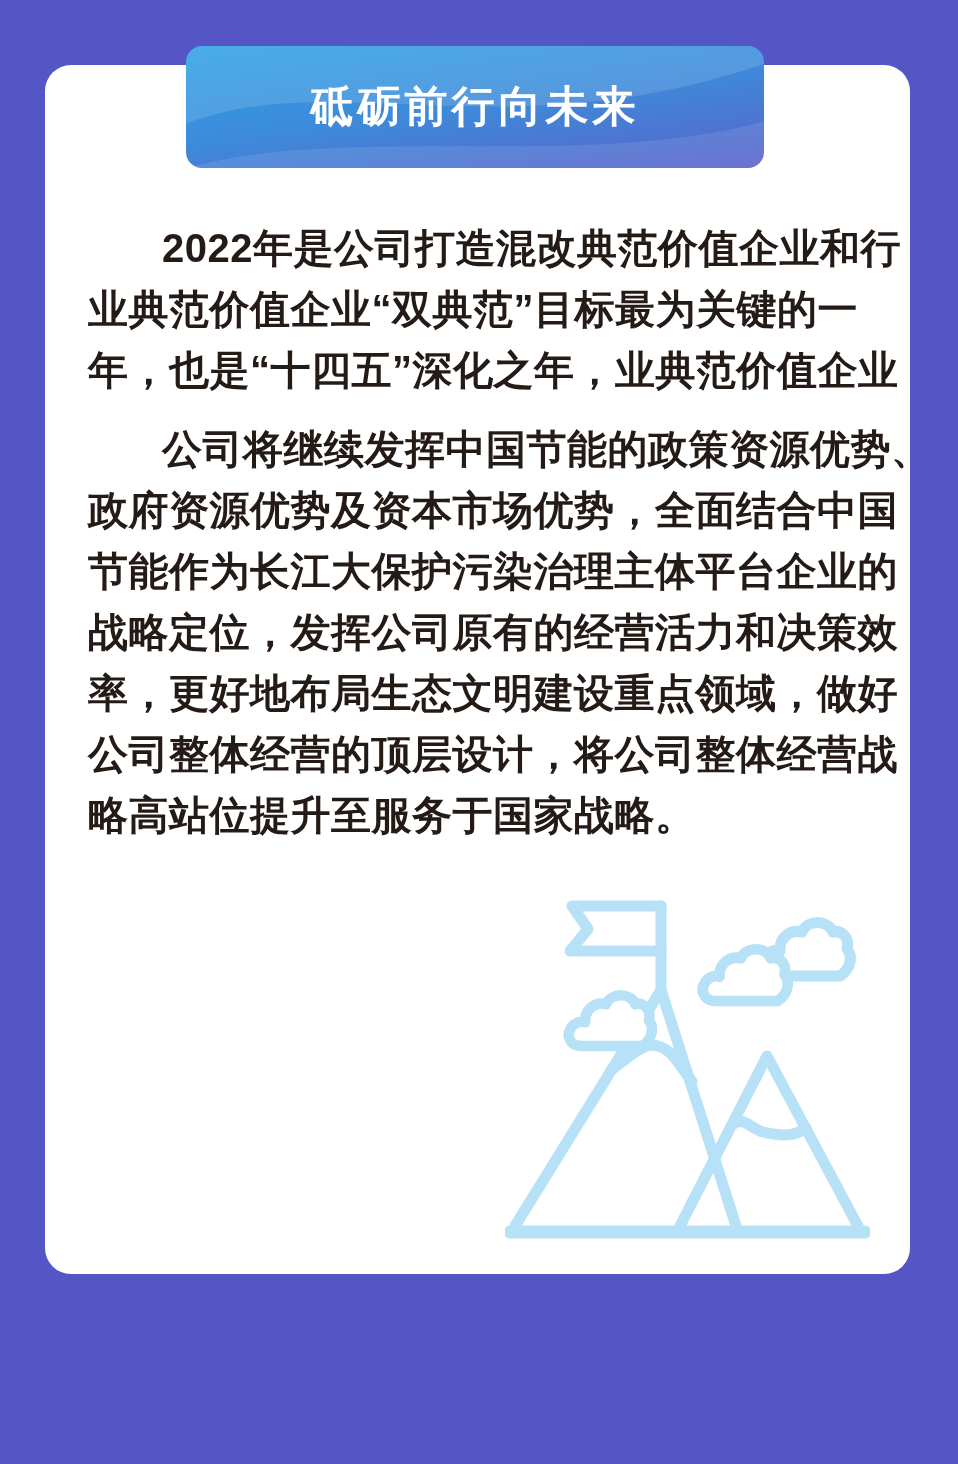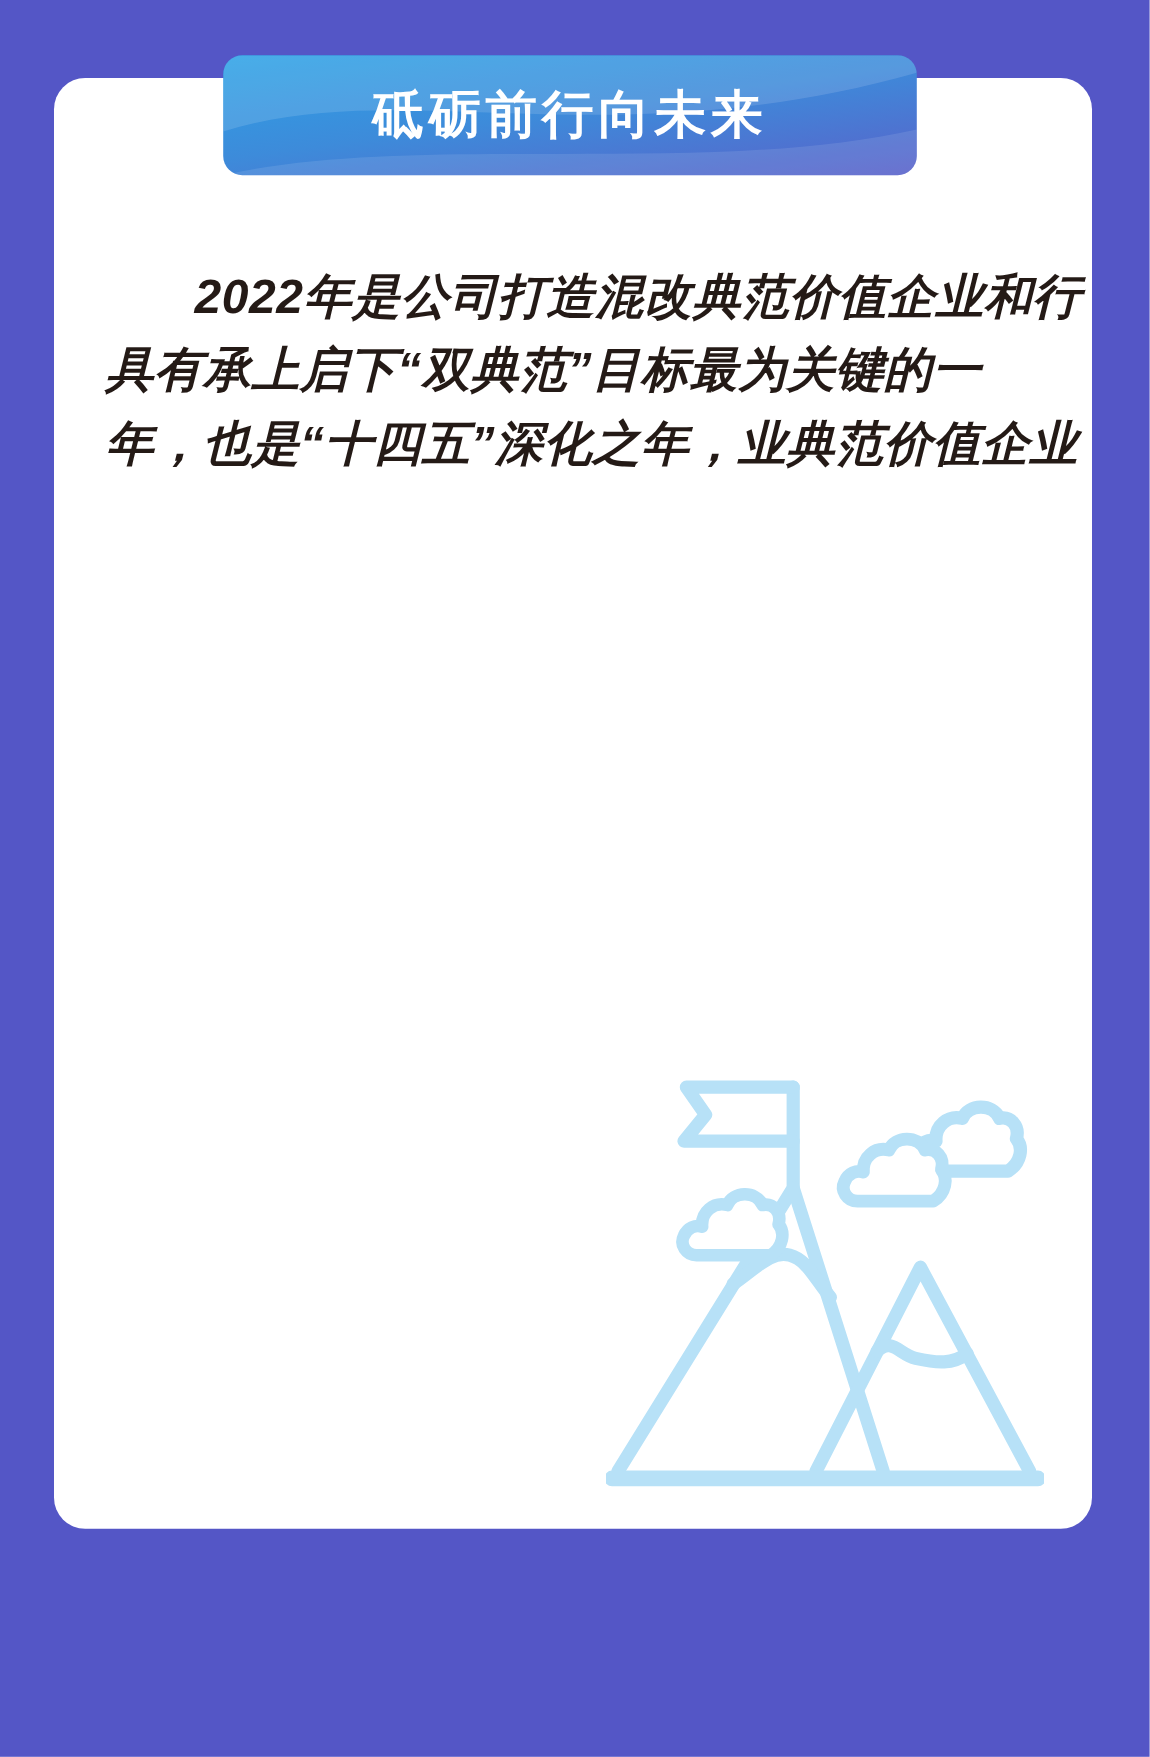--- a/index.html
+++ b/index.html
@@ -20,42 +20,41 @@
   .banner-shadow{
     position:absolute;
     left:199px;top:61px;
     width:570px;height:110px;
     background:#DCDEF4;
     border-radius:18px;
   }
   .banner{
     position:absolute;
     left:186px;top:46px;
-    width:578px;height:100px;
+    width:578px;height:122px;
     border-radius:16px;
     background:linear-gradient(172deg,#2CA2E6 0%,#3D8BDA 48%,#5A62CA 100%);
     overflow:hidden;
     display:flex;align-items:center;justify-content:center;
   }
   .banner-waves{
     position:absolute;left:0;top:0;width:100%;height:100%;
   }
   .banner-title{
     position:relative;
     color:#FFFFFF;
     font-size:43px;
     font-weight:bold;
     letter-spacing:4px;
     white-space:nowrap;
   }
   .text-block{
     position:absolute;
     left:88px;top:218px;
     width:800px;
-    font-style:italic;
   }
   .para{margin:0 0 18px 0;padding:0;}
   .line{
     display:block;
     font-size:40px;
     line-height:61px;
     font-weight:600;
     color:#241A16;
     letter-spacing:0.5px;
     white-space:nowrap;
@@ -77,22 +76,31 @@
   <svg class="banner-waves" viewBox="0 0 578 110" preserveAspectRatio="none">
     <path d="M0,70 C150,18 320,96 578,16 L578,0 L0,0 Z" fill="rgba(255,255,255,0.13)"></path>
     <path d="M0,110 C160,70 400,112 578,68 L578,110 Z" fill="rgba(255,255,255,0.10)"></path>
   </svg>
   <div class="banner-title">砥砺前行向未来</div>
 </div>
 
 <div class="text-block">
   <p class="para">
     <span class="line indent">2022年是公司打造混改典范价值企业和行</span>
-    <span class="line">具有承上启下“双典范”目标最为关键的一</span>
+    <span class="line">业典范价值企业“双典范”目标最为关键的一</span>
     <span class="line">年，也是“十四五”深化之年，业典范价值企业</span>
+  </p>
+  <p class="para">
+    <span class="line indent">公司将继续发挥中国节能的政策资源优势、</span>
+    <span class="line">政府资源优势及资本市场优势，全面结合中国</span>
+    <span class="line">节能作为长江大保护污染治理主体平台企业的</span>
+    <span class="line">战略定位，发挥公司原有的经营活力和决策效</span>
+    <span class="line">率，更好地布局生态文明建设重点领域，做好</span>
+    <span class="line">公司整体经营的顶层设计，将公司整体经营战</span>
+    <span class="line">略高站位提升至服务于国家战略。</span>
   </p>
 </div>
 
 <svg class="illustration" width="365" height="350" viewBox="0 0 365 350" fill="none" stroke="#B7E1F7" stroke-width="11" stroke-linecap="round" stroke-linejoin="round">
 
   <path d="M10,328 L156,92 L156,8"></path>
 
   <path d="M156,8 L67,8 L83,31 L65,53 L156,53"></path>
 
   <path d="M156,92 L231,328"></path>

